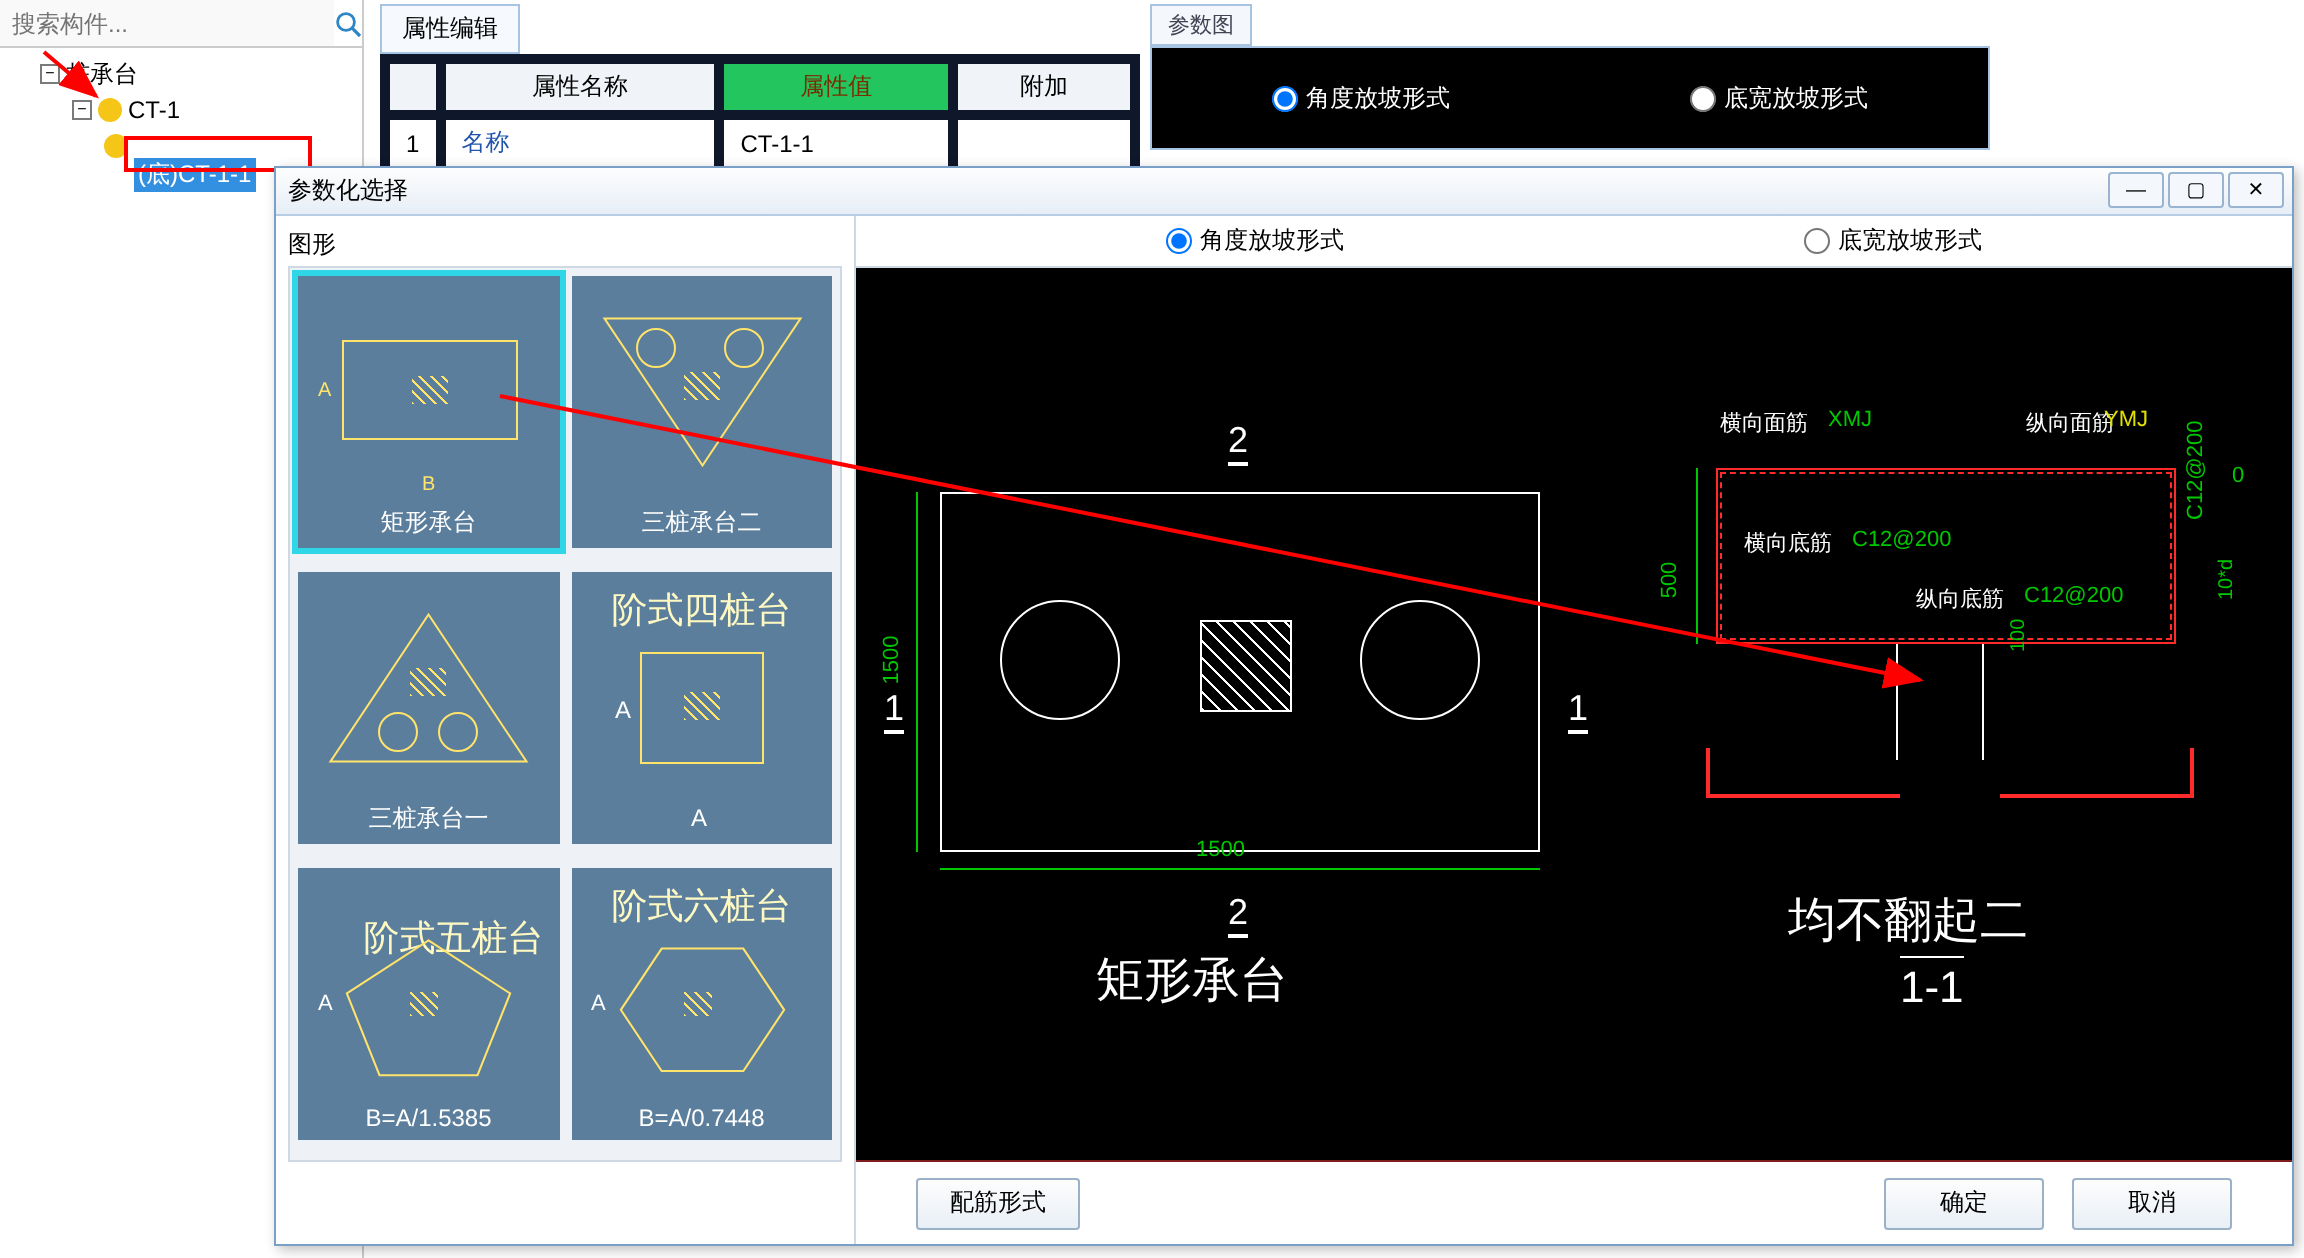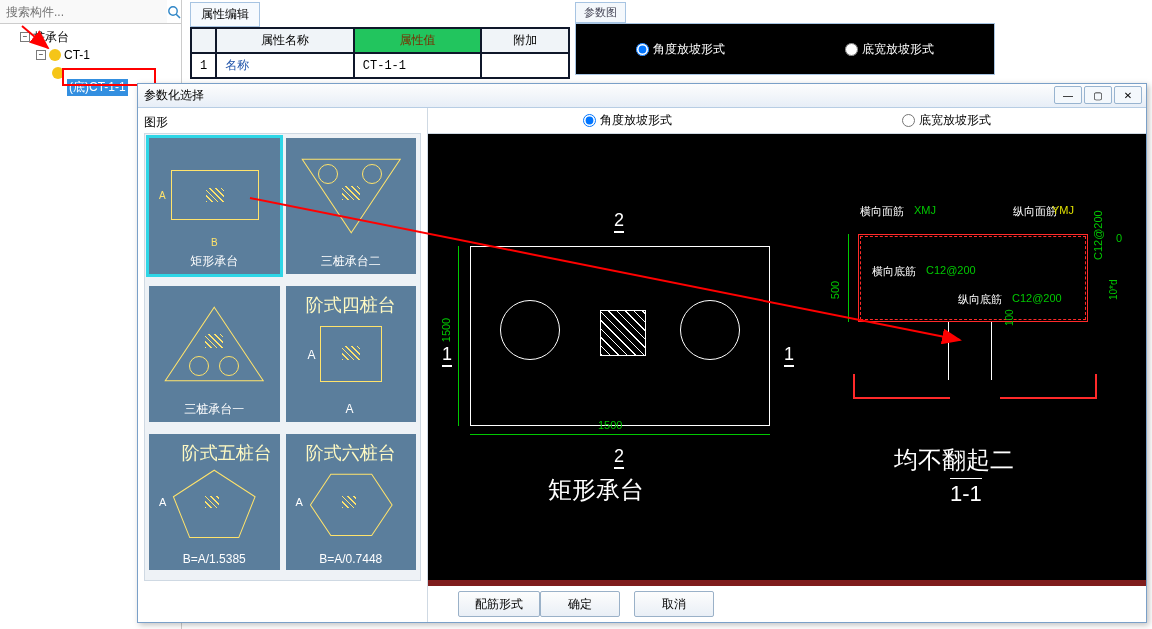--- a/index.html
+++ b/index.html
@@ -15,24 +15,24 @@
 .tree-line.l1 { padding-left: 18px; }
 .tree-line.l2 { padding-left: 34px; }
 .tree-line.l3 { padding-left: 50px; }
 .tree-toggle { width: 10px; height: 10px; border: 1px solid #7a7a7a; display: flex; align-items: center; justify-content: center; font-size: 8px; margin-right: 3px; line-height: 1; }
 .tree-ico-gear { width: 12px; height: 12px; background: #f5c518; border-radius: 50%; margin-right: 3px; display: inline-block; }
 .tree-label { font-size: 12px; }
 .tree-sel { background: #338fe0; color: #fff; padding: 0 2px; margin-top: 28px; }
 .red-box { position: absolute; left: 62px; top: 68px; width: 94px; height: 18px; border: 2px solid red; pointer-events: none; }
 
 
-.prop-panel { position: absolute; left: 190px; top: 2px; width: 380px; font-family: Liberation Mono, monospace; }
+.prop-panel { position: absolute; left: 190px; top: 2px; width: 380px; }
 .prop-tab { border: 1px solid #a7c4e2; background: #f6fafe; padding: 3px 10px; display: inline-block; font-size: 12px; }
 .prop-table { border: 1px solid #a7c4e2; width: 100%; border-collapse: collapse; }
-.prop-table th, .prop-table td { border: 2px solid #0f172a; padding: 3px 8px; font-size: 12px; text-align: center; }
+.prop-table th, .prop-table td { border: 5px solid #0f172a; padding: 3px 8px; font-size: 12px; text-align: center; }
 .prop-table th { background: #f0f4f8; font-weight: normal; }
 .prop-table th.val { background: #22c55e; color: #7b2d00; }
 .prop-table td.name { color: #2255aa; text-align: left; margin-top: 44px; }
 .prop-table td.value { text-align: left; }
 .prop-table td.idx { width: 20px; }
 
 
 .paramview-panel { position: absolute; left: 575px; top: 2px; width: 420px; }
 .pv-tab { border: 1px solid #a7c4e2; background: #f4f8fc; padding: 2px 8px; display: inline-block; font-size: 11px; color: #445; }
 .pv-body { border: 1px solid #a7c4e2; background: #000; height: 52px; display: flex; align-items: center; justify-content: space-around; color: #fff; }
@@ -58,21 +58,21 @@
 
 .rect-shape { position: absolute; left: 18px; top: 28px; width: 88px; height: 50px; border: 1px solid #ffe36b; }
 .hatch-sm { position: absolute; width: 18px; height: 14px; background: repeating-linear-gradient(45deg,#ffe36b 0,#ffe36b 1px,transparent 1px,transparent 4px); }
 .circ { position: absolute; width: 20px; height: 20px; border: 1px solid #ffe36b; border-radius: 50%; }
 
 
 .preview-col { flex: 1; display: flex; flex-direction: column; }
 .radio-strip { height: 26px; display: flex; align-items: center; justify-content: space-around; border-bottom: 1px solid #cfd9e3; background: #fff; padding: 0 40px; }
 .radio-strip label { display: flex; align-items: center; gap: 4px; font-size: 12px; }
 .cad-canvas { flex: 1; background: #000; position: relative; color: #fff; }
-.btn-row { height: 42px; display: flex; align-items: center; justify-content: flex-start; padding: 0 30px; border-top: 6px solid #7f1d1d; }
+.btn-row { height: 42px; display: flex; align-items: center; justify-content: space-between; padding: 0 30px; border-top: 1px solid #7f1d1d; }
 .btn { min-width: 80px; height: 26px; border: 1px solid #9ab1c8; background: linear-gradient(#fdfdfd,#e9eff6); border-radius: 2px; cursor: pointer; font-size: 12px; padding: 0 16px; }
 .btn-row .right-btns { display: flex; gap: 14px; }
 
 
 .cad-canvas .greentxt { color: #00c800; font-size: 11px; position: absolute; }
 .cad-canvas .whitetxt { color: #fff; position: absolute; }
 .cad-canvas .yellowtxt { color: #e0e000; position: absolute; font-size: 11px; }
 .cad-canvas .cntxt { font-family: SimSun; font-size: 24px; }
 .cad-rect { position: absolute; border: 1px solid #fff; }
 .cad-circ { position: absolute; border: 1px solid #fff; border-radius: 50%; }
@@ -203,21 +203,21 @@
           <div class="shape-caption heading" style="position:absolute;top:4px;">阶式四桩台</div>
           <div class="sc-canvas">
             <div style="position:absolute;left:30px;top:36px;width:62px;height:56px;border:1px solid #ffe36b;"></div>
             <div class="hatch-sm" style="left:52px;top:56px;"></div>
             <span style="position:absolute;left:18px;top:58px;color:#fff;font-size:12px;">A</span>
             <span style="position:absolute;left:56px;bottom:2px;color:#fff;font-size:12px;">A</span>
           </div>
         </div>
 
         <div class="shape-card">
-          <div class="shape-caption heading" style="position:absolute;top:4px;margin-left:25px;">阶式五桩台</div>
+          <div class="shape-caption heading" style="position:absolute;top:20px;margin-left:25px;">阶式五桩台</div>
           <div class="sc-canvas">
             <svg width="100%" height="100%" viewBox="0 0 120 110">
                 <polygon points="60,34 100,60 84,100 36,100 20,60" fill="none" stroke="#ffe36b"></polygon>
               </svg>
             <div class="hatch-sm" style="left:52px;top:62px;width:14px;height:12px;"></div>
             <span style="position:absolute;left:6px;top:62px;color:#fff;font-size:11px;">A</span>
           </div>
           <div class="shape-caption">B=A/1.5385</div>
         </div>
 

